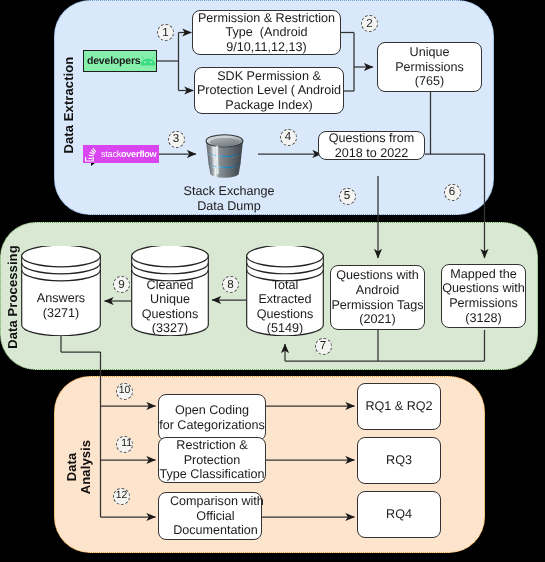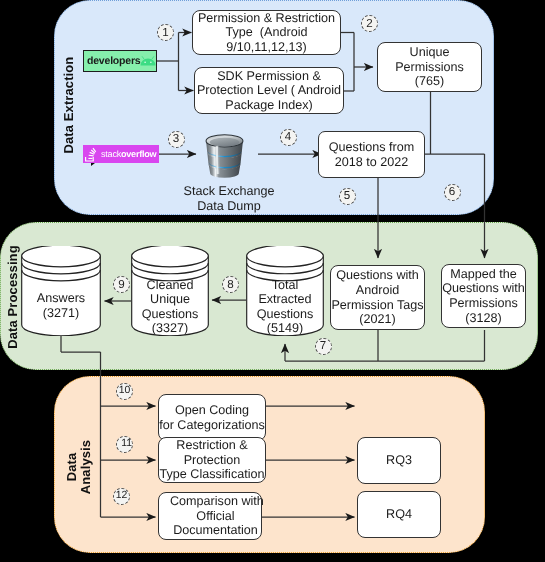--- a/index.html
+++ b/index.html
@@ -62,21 +62,21 @@
   #so-tail{position:absolute;left:8px;top:18px;width:0;height:0;
      border-left:4px solid #0c0c0c;border-right:5px solid transparent;border-bottom:3px solid transparent;}
   #so-badge .so-txt b{font-weight:bold;}
 
   svg.edges{position:absolute;left:0;top:0;width:545px;height:562px;overflow:visible;}
 
   
   #n-permission-type{left:192px;top:10px;width:149px;height:45px;}
   #n-sdk-permission{left:194px;top:67px;width:150px;height:47px;}
   #n-unique-permissions{left:377px;top:42px;width:105px;height:50px;}
-  #n-questions-from{left:318px;top:131px;width:107px;height:47px;border-radius:7px;}
+  #n-questions-from{left:318px;top:131px;width:107px;height:29px;}
   #n-questions-android{left:330px;top:265px;width:95px;height:65px;}
   #n-mapped{left:441px;top:264px;width:85px;height:64px;}
   #n-open-coding{left:158px;top:394px;width:108px;height:47px;}
   #n-restriction{left:158px;top:437px;width:108px;height:46px;}
   #n-comparison{left:158px;top:492px;width:104px;height:48px;padding-left:11px;}
   #n-rq12{left:357px;top:383px;width:84px;height:47px;}
   #n-rq3{left:357px;top:437px;width:84px;height:47px;}
   #n-rq4{left:357px;top:491px;width:84px;height:47px;}
 
   
@@ -295,20 +295,23 @@
 Protection
 Type Classification</span>
     </div>
 
   <div class="node" id="n-comparison">
     <span>Comparison with
 Official
 Documentation</span>
     </div>
 
+  <div class="node" id="n-rq12">
+    <span>RQ1 &amp; RQ2</span>
+    </div>
 
   <div class="node" id="n-rq3">
     <span>RQ3</span>
     </div>
 
   <div class="node" id="n-rq4">
     <span>RQ4</span>
     </div>
 
   <div class="cyl" id="c-answers">

